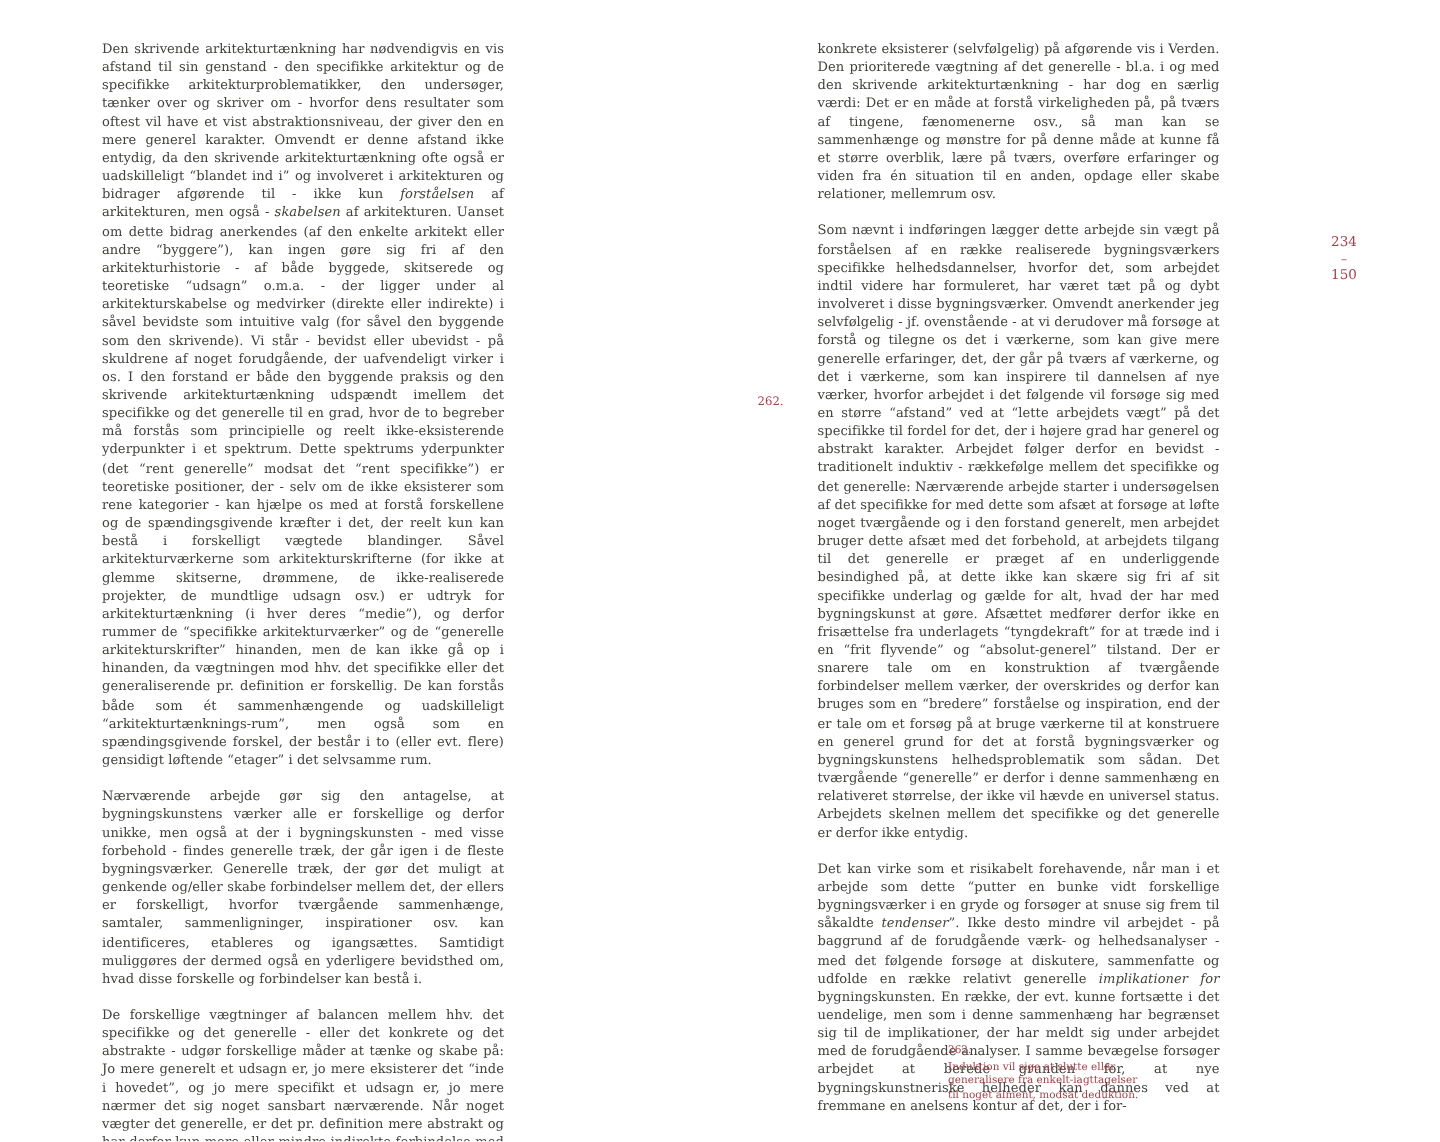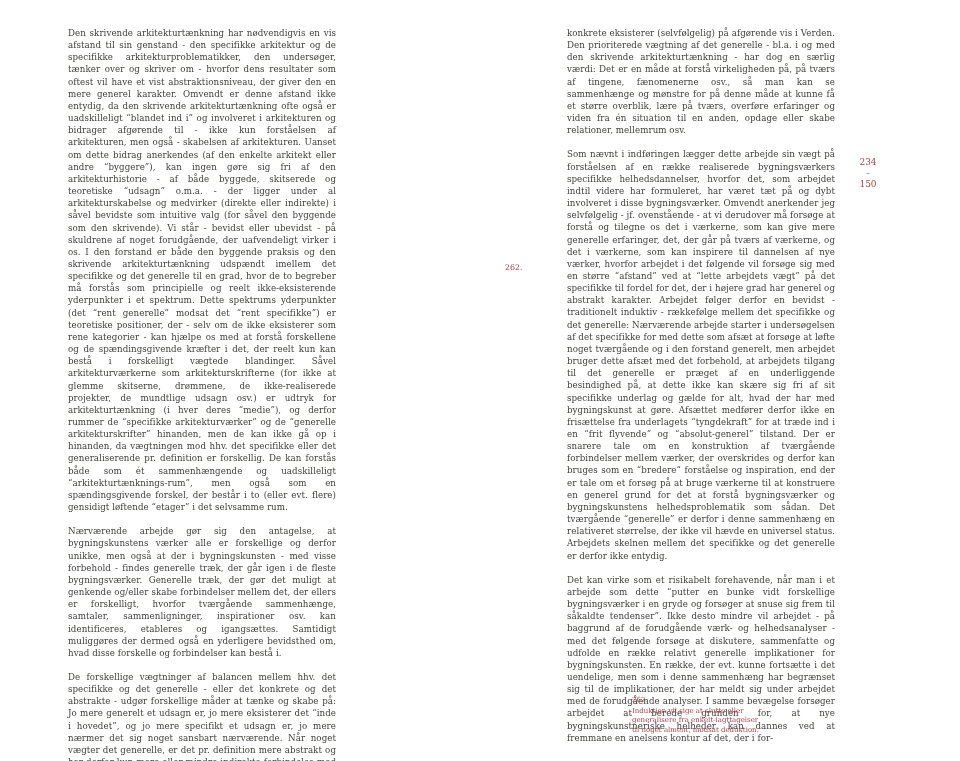--- a/index.html
+++ b/index.html
@@ -19,39 +19,39 @@
   .col {
     position: absolute;
     top: 27px;
     width: 268px;
     font-size: 8.7px;
     line-height: 12.15px;
     text-align: justify;
     letter-spacing: 0.05px;
   }
   .col-left  { left: 68px; }
-  .col-right { left: 567px; }
+  .col-right { left: 545px; }
   .col p {
     margin: 0 0 12px 0;
   }
   .col p:last-child { margin-bottom: 0; }
-  .it { }
+  .it { font-style: italic; }
   .margin-note {
     position: absolute;
     left: 505px;
     top: 263px;
     width: 30px;
     font-size: 7.8px;
     line-height: 10px;
     color: #a1434a;
     text-align: left;
   }
   .page-numbers {
     position: absolute;
-    left: 850px;
+    left: 878px;
     top: 156px;
     width: 36px;
     text-align: center;
     color: #a1434a;
     font-size: 9px;
     line-height: 12px;
   }
   .pn-dash {
     font-size: 8px;
     line-height: 10px;

